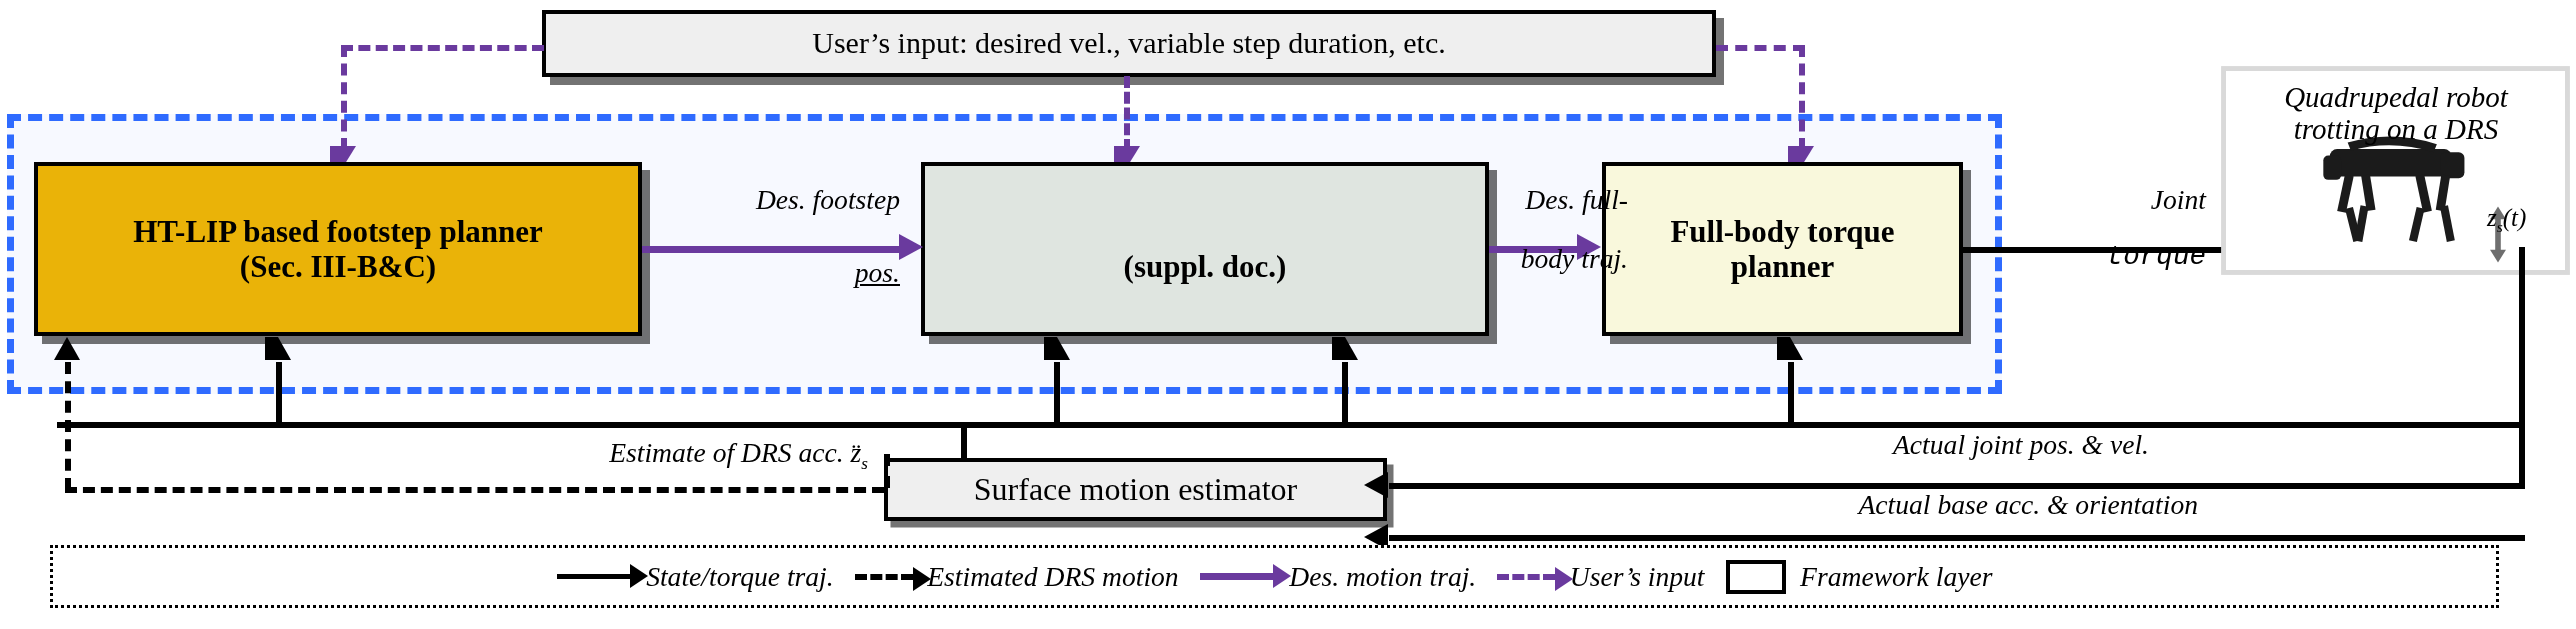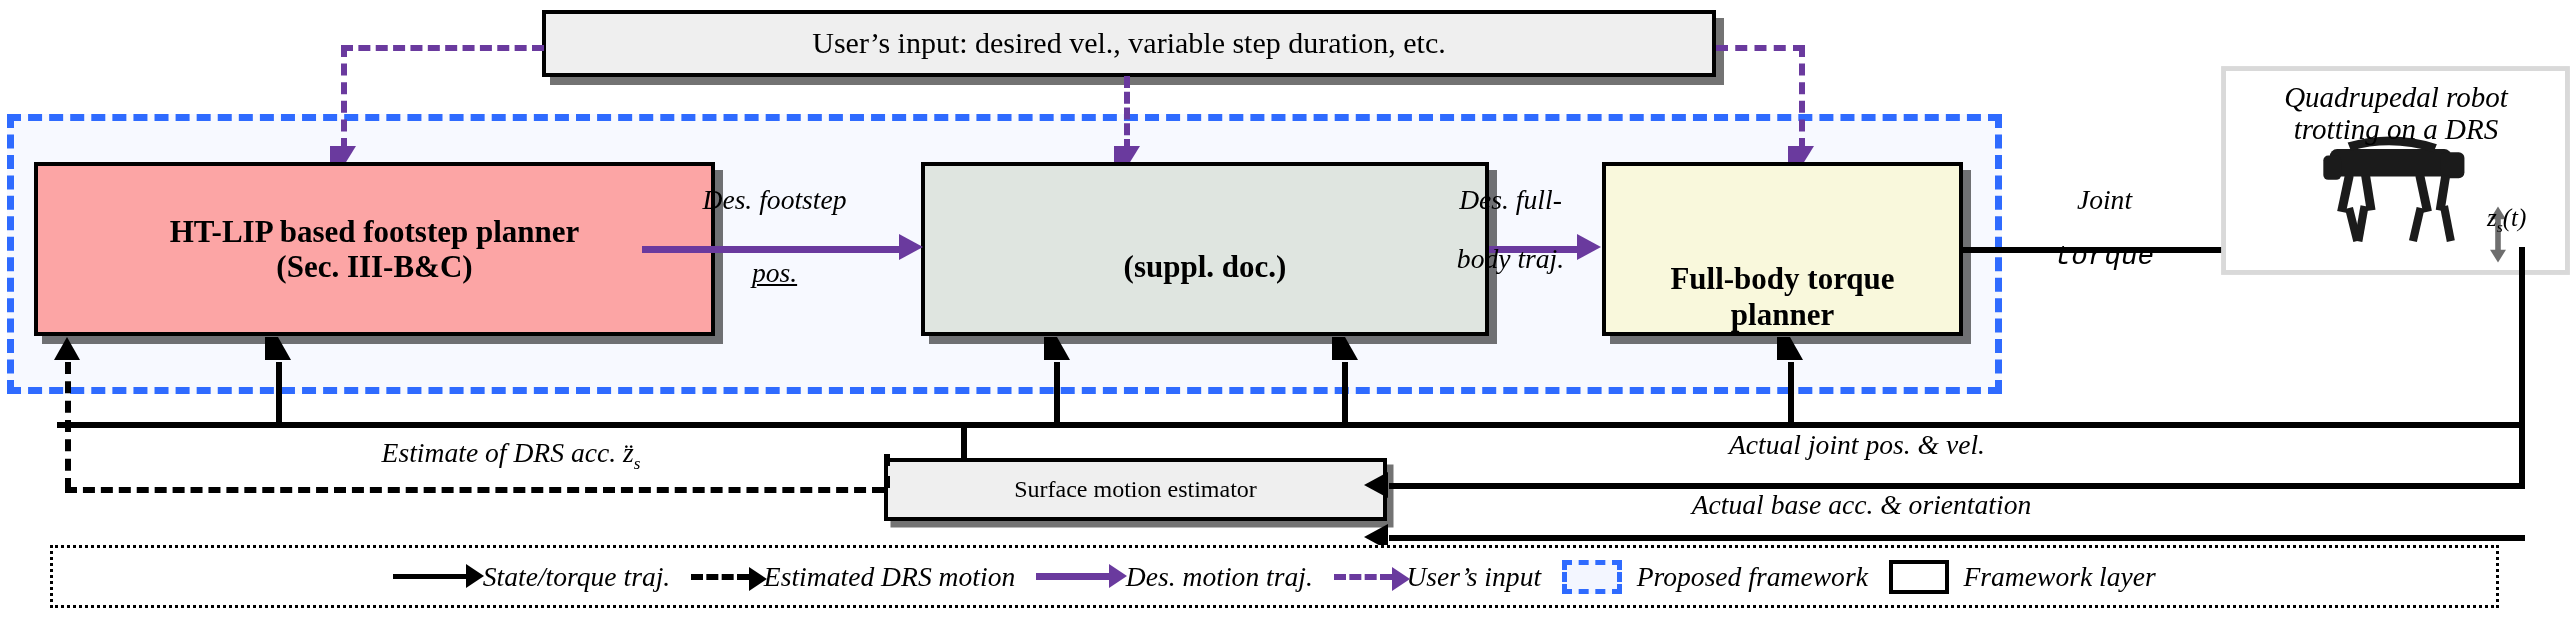--- a/index.html
+++ b/index.html
@@ -30,38 +30,38 @@
 
   
   #user-input-box{
     left:542px;top:9.7px;width:1174px;height:67px;
     background:#efefef;
     font-size:30px;
   }
 
   
   #planner-box{
-    left:34px;top:162px;width:681px;height:174px;
-    background:#fca5a5;
+    left:34px;top:162px;width:608px;height:174px;
+    background:#eab308;
     font-weight:bold;font-size:31px;
   }
   #traj-box{
     left:921px;top:162px;width:568px;height:174px;
     background:#dfe5e0;
     font-weight:bold;font-size:31px;
   }
   #torque-box{
     left:1602px;top:162px;width:361px;height:174px;
     background:#f9f8dc;
-    font-weight:bold;font-size:31px;align-items:flex-end;
+    font-weight:bold;font-size:31px;
   }
   #estimator-box{
     left:884px;top:458px;width:503px;height:63px;
     background:#efefef;
-    font-size:24px;
+    font-size:32px;
     box-shadow:6.5px 6.5px 0 rgba(0,0,0,0.55);
   }
 
   
   #robot-panel{
     left:2226px;top:71px;width:339px;height:199px;
     background:#ffffff;border:none;
     box-shadow:0 0 0 4.9px #d9d9d9;
   }
   #robot-caption{
@@ -84,21 +84,21 @@
   .arrow-l{position:absolute;width:0;height:0;
     border-top:13.8px solid transparent;border-bottom:13.8px solid transparent;}
   .arrow-d{position:absolute;width:0;height:0;
     border-left:13.8px solid transparent;border-right:13.8px solid transparent;}
   .arrow-u{position:absolute;width:0;height:0;
     border-left:13.8px solid transparent;border-right:13.8px solid transparent;}
   .blk{border-left-color:#000;}
   .prp{border-left-color:#6a3a9e;}
 
   
-  .elabel{position:absolute;font-style:italic;font-size:27.6px;line-height:1.12;text-align:center;}
+  .elabel{position:absolute;font-style:italic;font-size:27.6px;line-height:1.12;text-align:right;}
 
   
   #legend{
     position:absolute;left:50px;top:545px;width:2449px;height:63px;
     border:3.2px dotted #000;box-sizing:border-box;
     display:flex;align-items:center;justify-content:center;gap:21px;
     background:#fff;
   }
   .leg-item{display:flex;align-items:center;gap:9.7px;}
   .leg-txt{font-style:italic;font-size:27.6px;white-space:nowrap;}
@@ -265,21 +265,17 @@
   </div>
   <div class="leg-item">
     <span class="leg-psolid mark"></span>
     <span class="leg-txt">Des. motion traj.</span>
   </div>
   <div class="leg-item">
     <span class="leg-pdash mark"></span>
     <span class="leg-txt">User’s input</span>
   </div>
   <div class="leg-item">
-    <span class="leg-bluebox mark"></span>
-    <span class="leg-txt">Proposed framework</span>
-  </div>
-  <div class="leg-item">
     <span class="leg-blackbox mark"></span>
     <span class="leg-txt">Framework layer</span>
   </div>
 </div>
 
 
 </body></html>

